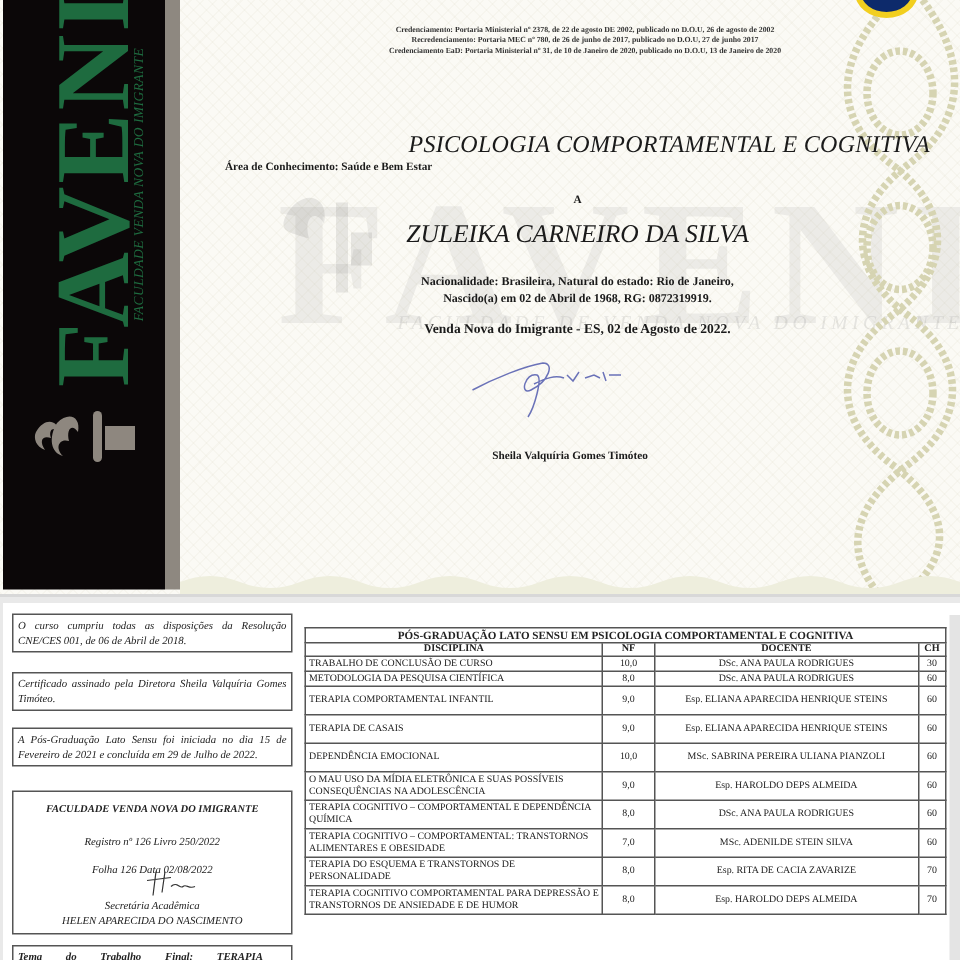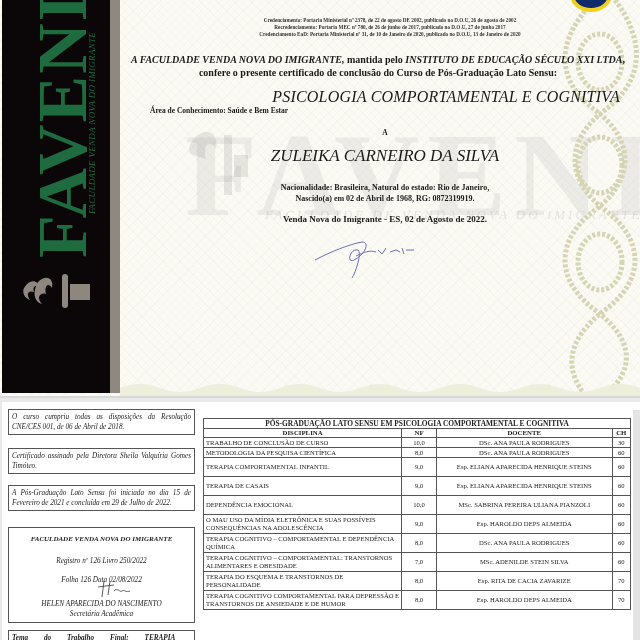--- a/index.html
+++ b/index.html
@@ -147,39 +147,37 @@
     <path d="M0 10 Q20 2 40 10 T80 10 T120 10 T160 10 T200 10 T240 10 T280 10 T320 10 T360 10 T400 10 T440 10 T480 10 T520 10 L520 18 L0 18Z" fill="#eeeedd"></path>
   </svg>
   <div class="seal"></div>
 
   <div class="cred">
     <div>Credenciamento: Portaria Ministerial nº 2378, de 22 de agosto DE 2002, publicado no D.O.U, 26 de agosto de 2002</div>
     <div>Recredenciamento: Portaria MEC nº 780, de 26 de junho de 2017, publicado no D.O.U, 27 de junho 2017</div>
     <div>Credenciamento EaD: Portaria Ministerial nº 31, de 10 de Janeiro de 2020, publicado no D.O.U, 13 de Janeiro de 2020</div>
   </div>
 
-  <div class="intro">
-    <i>A FACULDADE VENDA NOVA DO IMIGRANTE,</i><span> mantida pelo </span><i>INSTITUTO DE EDUCAÇÃO SÉCULO XXI LTDA</i><span>, confere o presente certificado de conclusão do Curso de Pós-Graduação Lato Sensu:</span>
-  </div>
 
   <div class="course">PSICOLOGIA COMPORTAMENTAL E COGNITIVA</div>
   <div class="area">Área de Conhecimento: Saúde e Bem Estar</div>
   <div class="a-letter">A</div>
   <div class="student">ZULEIKA CARNEIRO DA SILVA</div>
   <div class="nat">
     <div>Nacionalidade: Brasileira, Natural do estado: Rio de Janeiro,</div>
     <div>Nascido(a) em 02 de Abril de 1968, RG: 0872319919.</div>
   </div>
   <div class="place">Venda Nova do Imigrante - ES, 02 de Agosto de 2022.</div>
 
   <svg class="signature" viewBox="0 0 110 42">
     <path d="M5 22 C20 14 40 6 52 4 C60 4 56 16 44 22 C36 26 40 10 48 12 C52 14 46 34 42 40 M46 18 C54 14 60 12 66 14 M68 12 L72 16 L76 10 M80 14 L86 12 L90 14 M92 10 L94 16 M96 12 L104 12" fill="none" stroke="#6a72b8" stroke-width="1"></path>
   </svg>
 
   <div class="director">
+    <div>Sheila Valquíria Gomes Timóteo</div>
   </div>
 </div>
 
 <div class="back"></div>
 <div class="right-scroll"></div>
 
 <div class="box" style="top:409px;">
   <span>O curso cumpriu todas as disposições da Resolução CNE/CES 001, de 06 de Abril de 2018.</span>
 </div>
 <div class="box" style="top:448px;">
@@ -191,22 +189,22 @@
 
 <div class="box reg-box" style="top:527px; height:96px;">
   <div class="reg-title">FACULDADE VENDA NOVA DO IMIGRANTE</div>
   <div class="reg-line">Registro nº 126 Livro 250/2022</div>
   <div class="reg-line2">Folha 126 Data 02/08/2022</div>
   <div class="reg-sign">
     <svg width="40" height="20" viewBox="0 0 40 20">
       <path d="M4 8 L20 6 M10 2 L8 18 M16 2 L14 16 M20 12 C24 8 26 14 28 12 C30 10 32 14 36 12" fill="none" stroke="#333" stroke-width="0.8"></path>
     </svg>
   </div>
+  <div>Secretária Acadêmica</div>
   <div>HELEN APARECIDA DO NASCIMENTO</div>
-  <div>Secretária Acadêmica</div>
 </div>
 
 <div class="box" style="top:630px; height:14px; font-weight:bold; word-spacing:14px;">
   <span>Tema do Trabalho Final: TERAPIA</span>
 </div>
 
 <table class="grades">
   <colgroup>
     <col style="width:194px">
       <col style="width:34px">

